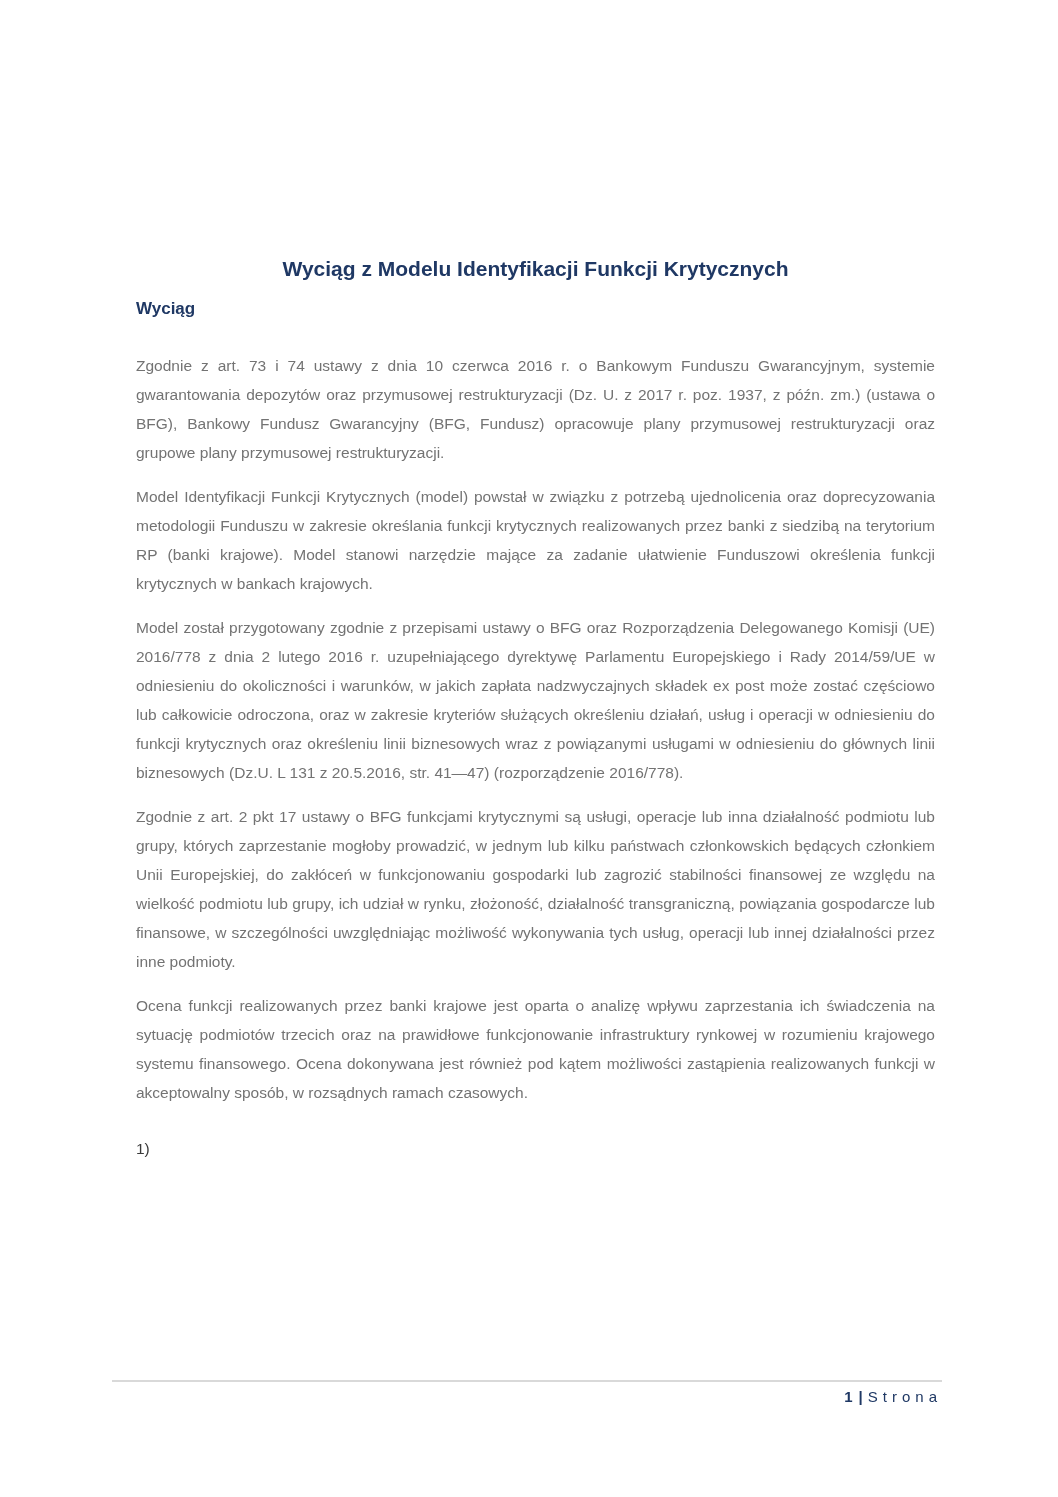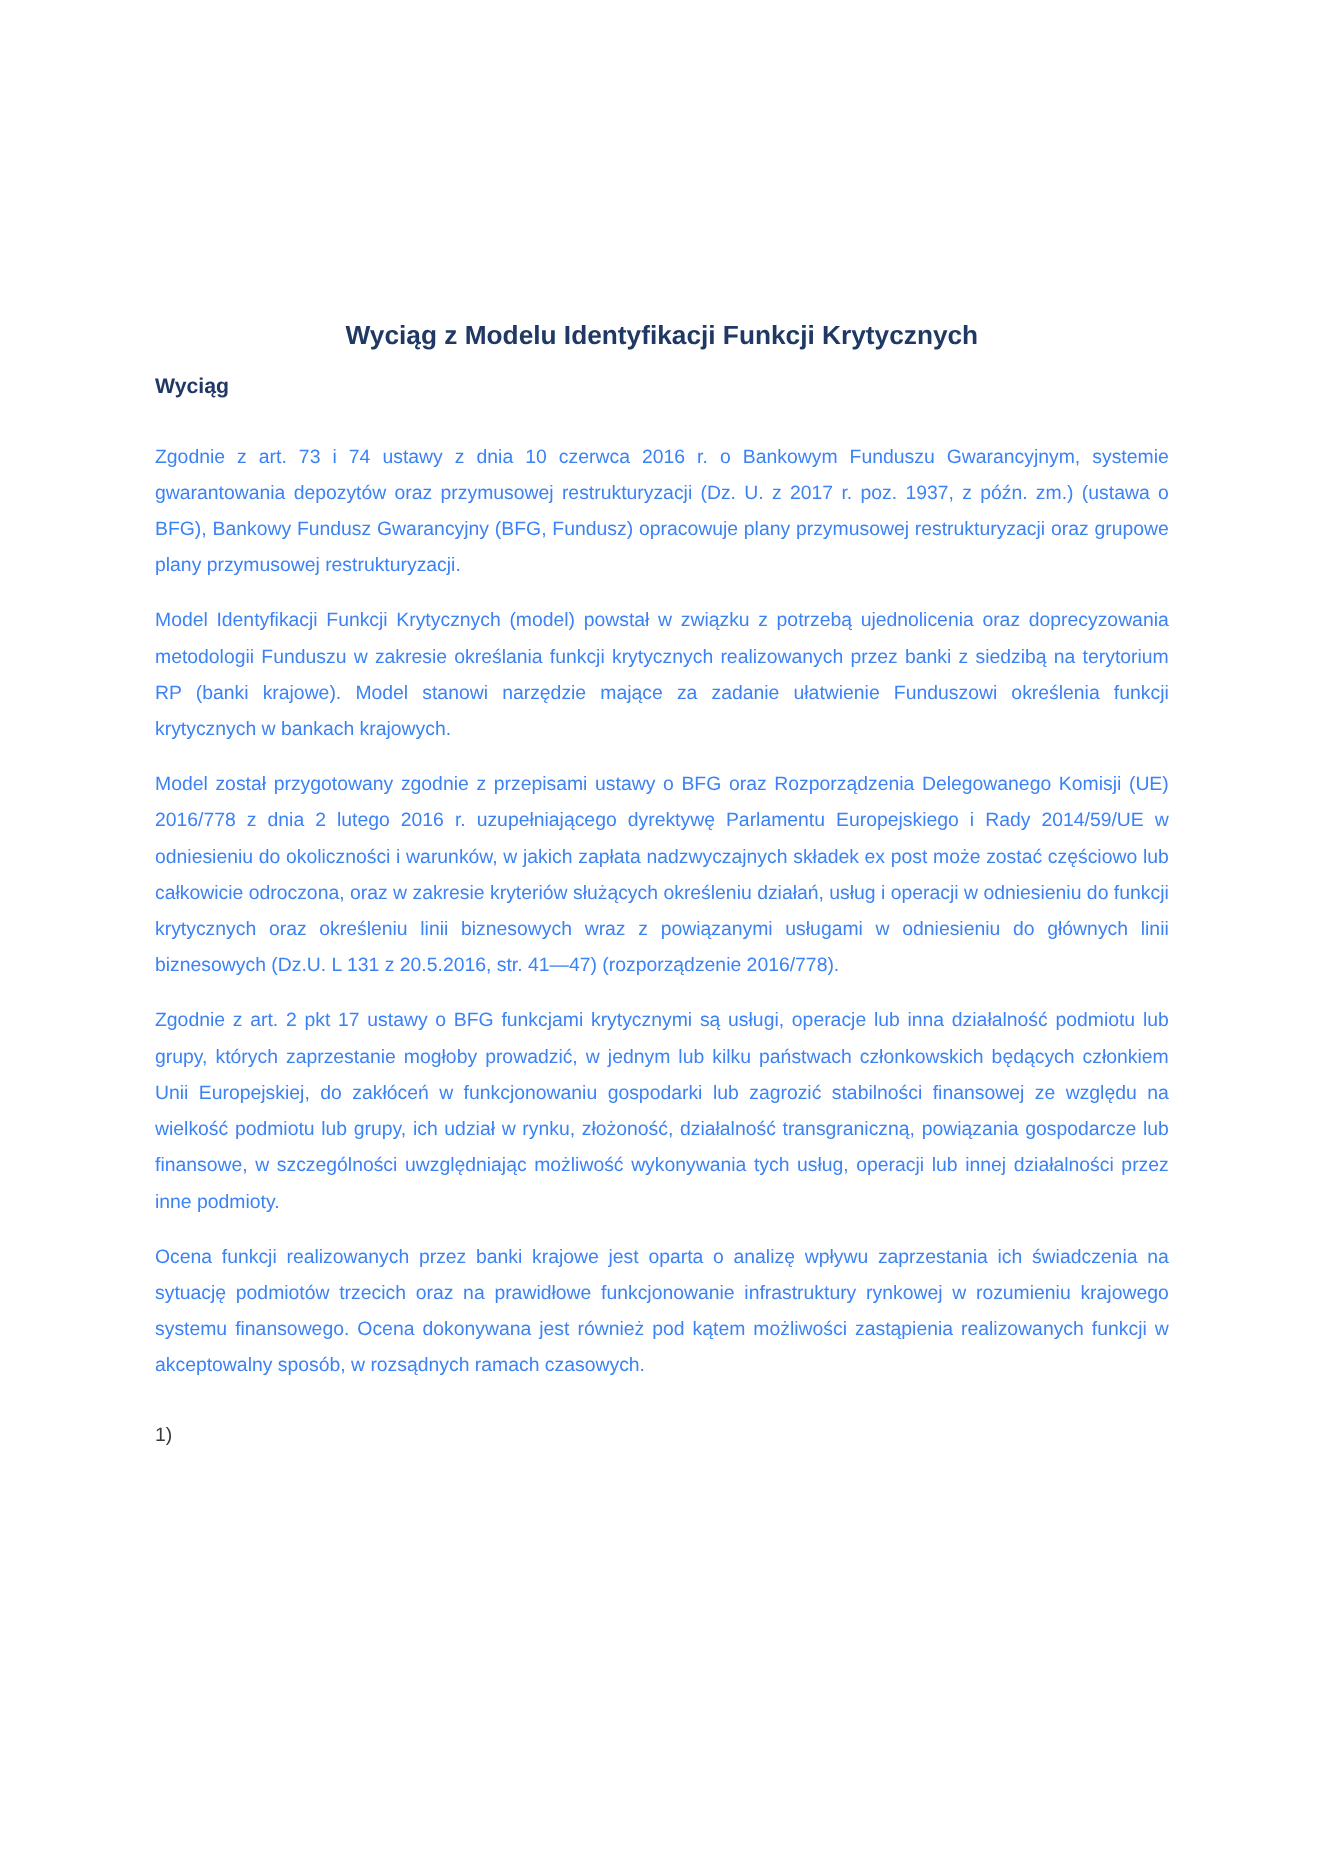--- a/index.html
+++ b/index.html
@@ -12,20 +12,21 @@
     width: 1058px;
     height: 1497px;
     background: #ffffff;
     font-family: "Liberation Sans", sans-serif;
     overflow: hidden;
     box-sizing: border-box;
   }
   .content {
     padding: 0 123px 0 124px;
     box-sizing: border-box;
+    margin-left: 12px;
   }
   .doc-title {
     margin: 0;
     padding-top: 253px;
     padding-bottom: 0;
     font-size: 21px;
     line-height: 32px;
     font-weight: bold;
     text-align: center;
     color: #1f3864;
@@ -35,21 +36,21 @@
     font-size: 17px;
     line-height: 22px;
     font-weight: bold;
     color: #1f3864;
   }
   .body-paragraph {
     margin: 0 0 15px 0;
     font-size: 15.5px;
     line-height: 29px;
     text-align: justify;
-    color: #3b82f6;
+    color: #737373;
   }
   .body-paragraph.first {
     margin-top: 31px;
   }
   .list-marker {
     margin: 27px 0 0 0;
     font-size: 15.5px;
     line-height: 29px;
     color: #3a3a3a;
   }
@@ -101,13 +102,19 @@
 
     <p class="body-paragraph">Zgodnie z art. 2 pkt 17 ustawy o BFG funkcjami krytycznymi są usługi, operacje lub inna działalność podmiotu lub grupy, których zaprzestanie mogłoby prowadzić, w jednym lub kilku państwach członkowskich będących członkiem Unii Europejskiej, do zakłóceń w funkcjonowaniu gospodarki lub zagrozić stabilności finansowej ze względu na wielkość podmiotu lub grupy, ich udział w rynku, złożoność, działalność transgraniczną, powiązania gospodarcze lub finansowe, w szczególności uwzględniając możliwość wykonywania tych usług, operacji lub innej działalności przez inne podmioty.</p>
 
     <p class="body-paragraph">Ocena funkcji realizowanych przez banki krajowe jest oparta o analizę wpływu zaprzestania ich świadczenia na sytuację podmiotów trzecich oraz na prawidłowe funkcjonowanie infrastruktury rynkowej w rozumieniu krajowego systemu finansowego. Ocena dokonywana jest również pod kątem możliwości zastąpienia realizowanych funkcji w akceptowalny sposób, w rozsądnych ramach czasowych.</p>
 
 
     <p class="list-marker">1)</p>
 
   </div>
 
+  <div class="page-footer">
+    <div class="footer-rule"></div>
+    <div class="footer-text">
+      <span class="footer-page-number">1</span><span class="footer-separator">|</span><span class="footer-label">Strona</span>
+    </div>
+  </div>
 </div>
 
 </body></html>

